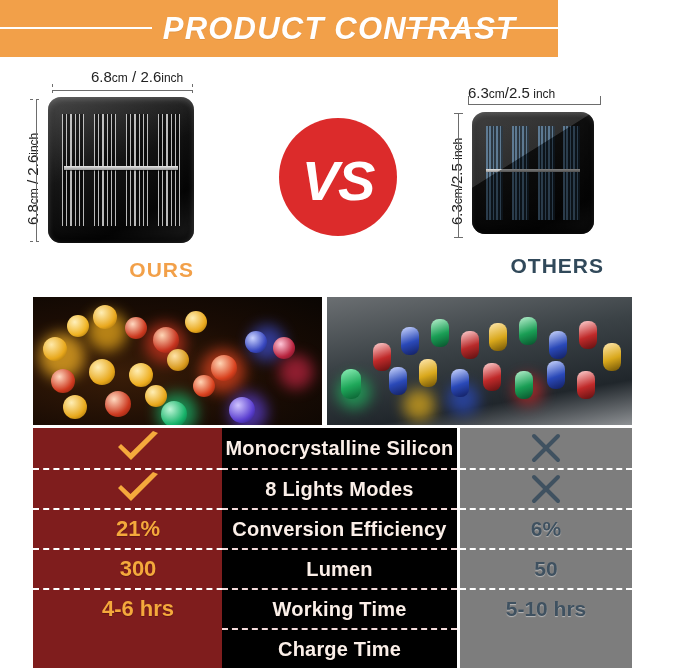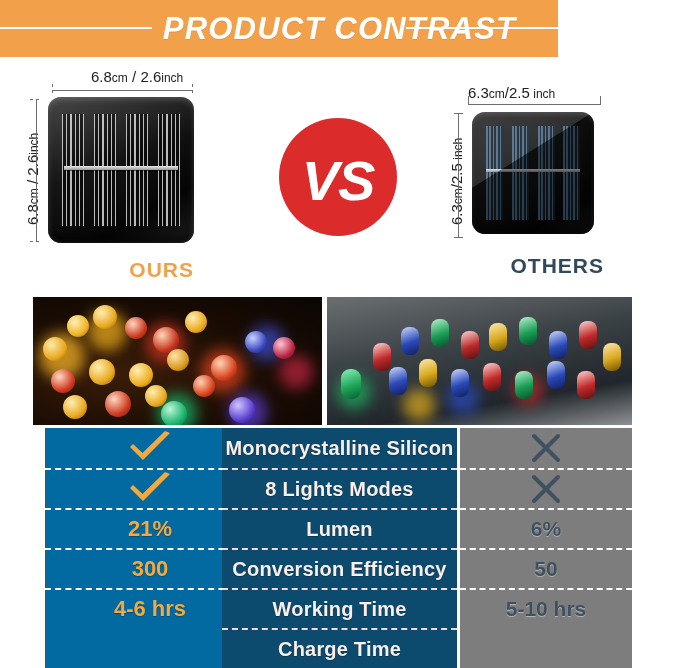--- a/index.html
+++ b/index.html
@@ -123,22 +123,22 @@
   .photo-left{left:0;width:289px;
     background:radial-gradient(ellipse at 30% 60%,#3a1d08 0%,#1a0c04 55%,#0a0603 100%);}
   .photo-right{left:294px;width:305px;
     background:linear-gradient(170deg,#6b6f72 0%,#3b4246 40%,#20262b 75%,#8e9194 100%);}
   .bulb{position:absolute;border-radius:50%;filter:blur(.4px);}
   .glow{position:absolute;border-radius:50%;filter:blur(7px);opacity:.75;}
 
   
   .table{position:absolute;left:33px;top:428px;width:599px;height:240px;}
   .col{position:absolute;top:0;height:240px;}
-  .col-left{left:12px;width:210px;background:#0369a1;}
-  .col-mid{left:189px;width:235px;background:#0c4a6e;text-align:center;}
+  .col-left{left:0;width:210px;background:#7f1d1d;}
+  .col-mid{left:189px;width:235px;background:#000000;text-align:center;}
   .col-right{left:427px;width:172px;background:#7d7d7d;}
 
   .cell{
     position:relative;height:40px;
     display:flex;align-items:center;justify-content:center;
     box-sizing:border-box;
   }
   .cell + .cell{
     border-top:2px dashed #ffffff;
   }
@@ -309,24 +309,24 @@
       </div>
     </div>
   <div class="col col-mid" id="col-feature">
       <div class="cell">
         <span class="cell-mid-txt">Monocrystalline Silicon</span>
       </div>
       <div class="cell">
         <span class="cell-mid-txt">8 Lights Modes</span>
       </div>
       <div class="cell">
+        <span class="cell-mid-txt">Conversion Efficiency</span>
+      </div>
+      <div class="cell">
         <span class="cell-mid-txt">Lumen</span>
-      </div>
-      <div class="cell">
-        <span class="cell-mid-txt">Conversion Efficiency</span>
       </div>
       <div class="cell">
         <span class="cell-mid-txt">Working Time</span>
       </div>
       <div class="cell">
         <span class="cell-mid-txt">Charge Time</span>
       </div>
     </div>
   <div class="col col-right" id="col-others">
       <div class="cell">

